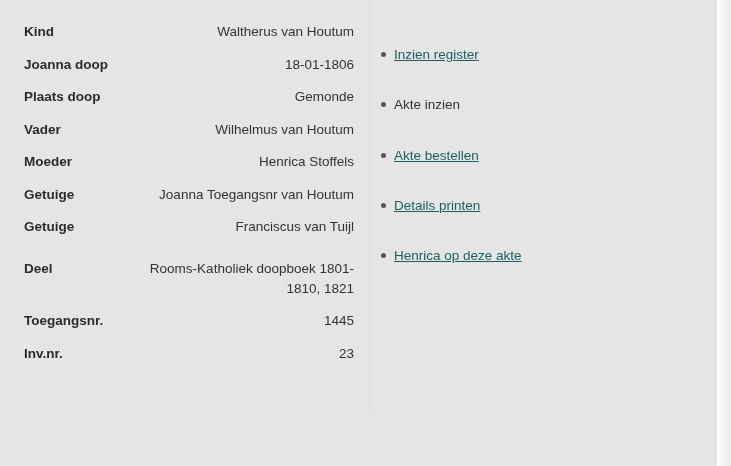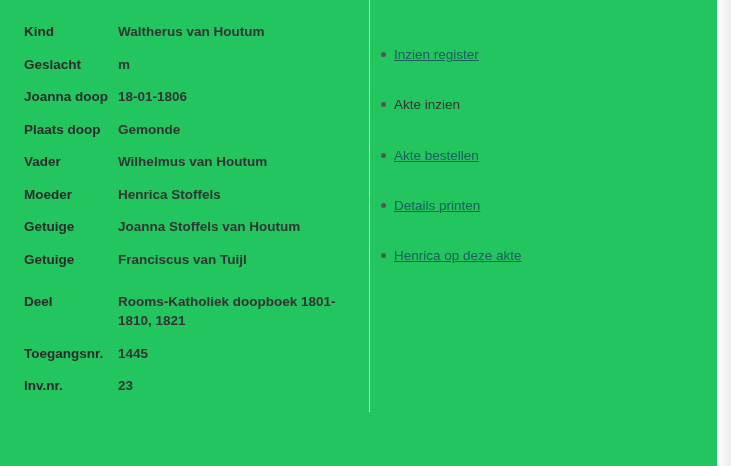--- a/index.html
+++ b/index.html
@@ -12,21 +12,21 @@
     background: #ffffff;
     font-family: "Liberation Sans", sans-serif;
     color: #2c2c2c;
     overflow: hidden;
   }
   #page {
     position: relative;
     width: 731px;
     height: 466px;
     box-sizing: border-box;
-    background: #22c55e;
+    background: #e5e5e5;
   }
   
   .page-edge {
     position: absolute;
     top: 0;
     right: 0;
     width: 14px;
     height: 466px;
     background: linear-gradient(to right, #ffffff 0%, #f4f4f4 55%, #ececec 100%);
   }
@@ -62,22 +62,23 @@
     line-height: 1.45;
   }
   table.details td.label {
     width: 84px;
     font-weight: bold;
     color: #2b2b2b;
     padding-right: 8px;
   }
   table.details td.value {
     color: #333333;
-    font-weight: bold;
+    font-weight: normal;
     padding-left: 2px;
+    text-align: right;
   }
   tr.tight td { padding-bottom: 13px; }
   tr.gap td { padding-bottom: 22px; }
 
   ul.actions {
     list-style: none;
     margin: 0;
     padding: 0 0 0 24px;
   }
   ul.actions li {
@@ -113,42 +114,38 @@
   <div class="content">
 
     <div class="left-col">
       <table class="details">
         <tbody>
           <tr class="tight">
             <td class="label">Kind</td>
             <td class="value">Waltherus van Houtum</td>
           </tr>
           <tr class="tight">
-            <td class="label">Geslacht</td>
-            <td class="value">m</td>
-          </tr>
-          <tr class="tight">
             <td class="label">Joanna doop</td>
             <td class="value">18-01-1806</td>
           </tr>
           <tr class="tight">
             <td class="label">Plaats doop</td>
             <td class="value">Gemonde</td>
           </tr>
           <tr class="tight">
             <td class="label">Vader</td>
             <td class="value">Wilhelmus van Houtum</td>
           </tr>
           <tr class="tight">
             <td class="label">Moeder</td>
             <td class="value">Henrica Stoffels</td>
           </tr>
           <tr class="tight">
             <td class="label">Getuige</td>
-            <td class="value">Joanna Stoffels van Houtum</td>
+            <td class="value">Joanna Toegangsnr van Houtum</td>
           </tr>
           <tr class="gap">
             <td class="label">Getuige</td>
             <td class="value">Franciscus van Tuijl</td>
           </tr>
           <tr class="tight">
             <td class="label">Deel</td>
             <td class="value">Rooms-Katholiek doopboek 1801-1810, 1821</td>
           </tr>
           <tr class="tight">

